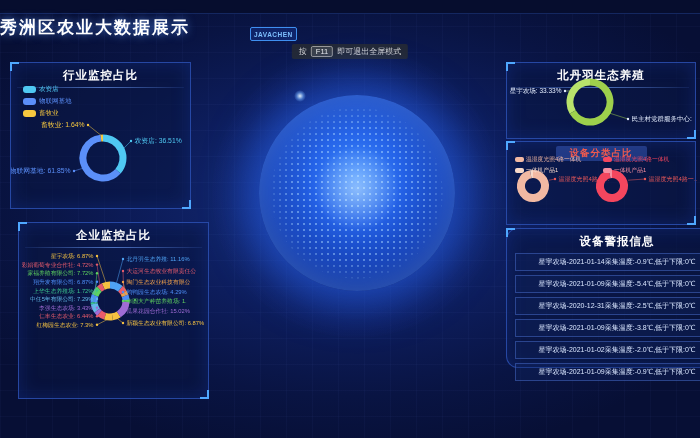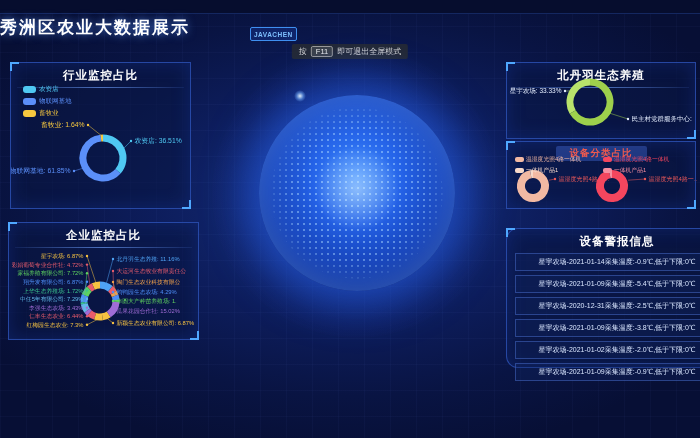--- a/index.html
+++ b/index.html
@@ -31,23 +31,23 @@
   .globe::after{content:"";position:absolute;left:28%;top:26%;width:44%;height:44%;border-radius:50%;
     background:radial-gradient(circle,rgba(205,235,255,0.55),transparent 70%);}
   .spark{position:absolute;left:294px;top:90px;width:12px;height:12px;border-radius:50%;
     background:radial-gradient(circle,rgba(230,245,255,0.95),rgba(120,180,255,0.5) 40%,transparent 70%);}
   .panel{position:absolute;box-sizing:border-box;background:rgba(10,22,66,0.55);
     border:1px solid rgba(48,88,195,0.75);box-shadow:inset 0 0 18px rgba(30,70,190,0.28);}
   .panel::before,.panel::after{content:"";position:absolute;width:7px;height:7px;pointer-events:none;}
   .panel::before{left:-1px;top:-1px;border-left:2px solid #4fa8ff;border-top:2px solid #4fa8ff;}
   .panel::after{right:-1px;bottom:-1px;border-right:2px solid #4fa8ff;border-bottom:2px solid #4fa8ff;}
   .p1{left:10px;top:62px;width:181px;height:147px;}
-  .p2{left:8px;top:222px;width:191px;height:118px;}
+  .p2{left:18px;top:222px;width:191px;height:177px;}
   .p3{left:506px;top:62px;width:190px;height:77px;}
-  .p4{left:506px;top:141px;width:190px;height:68px;}
+  .p4{left:506px;top:141px;width:190px;height:84px;}
   .p5{left:506px;top:228px;width:222px;height:140px;border-radius:12px;}
   .panel-title{text-align:center;font-size:11.5px;font-weight:bold;letter-spacing:1px;color:#fff;padding-top:5px;}
   .rule{height:1px;margin:4px 6px 0 6px;
     background:linear-gradient(90deg,rgba(90,140,255,0.1),rgba(110,160,255,0.65),rgba(90,140,255,0.1));}
   .panel svg{position:absolute;left:0;top:0;}
   .panel svg text{font-family:"Liberation Sans",sans-serif;}
   .legend{position:absolute;}
   #legend-industry{left:12px;top:22px;}
   .legend-row{display:flex;align-items:center;gap:3px;margin-bottom:3px;}
   .legend-swatch{width:13px;height:7px;border-radius:3px;flex:none;}

